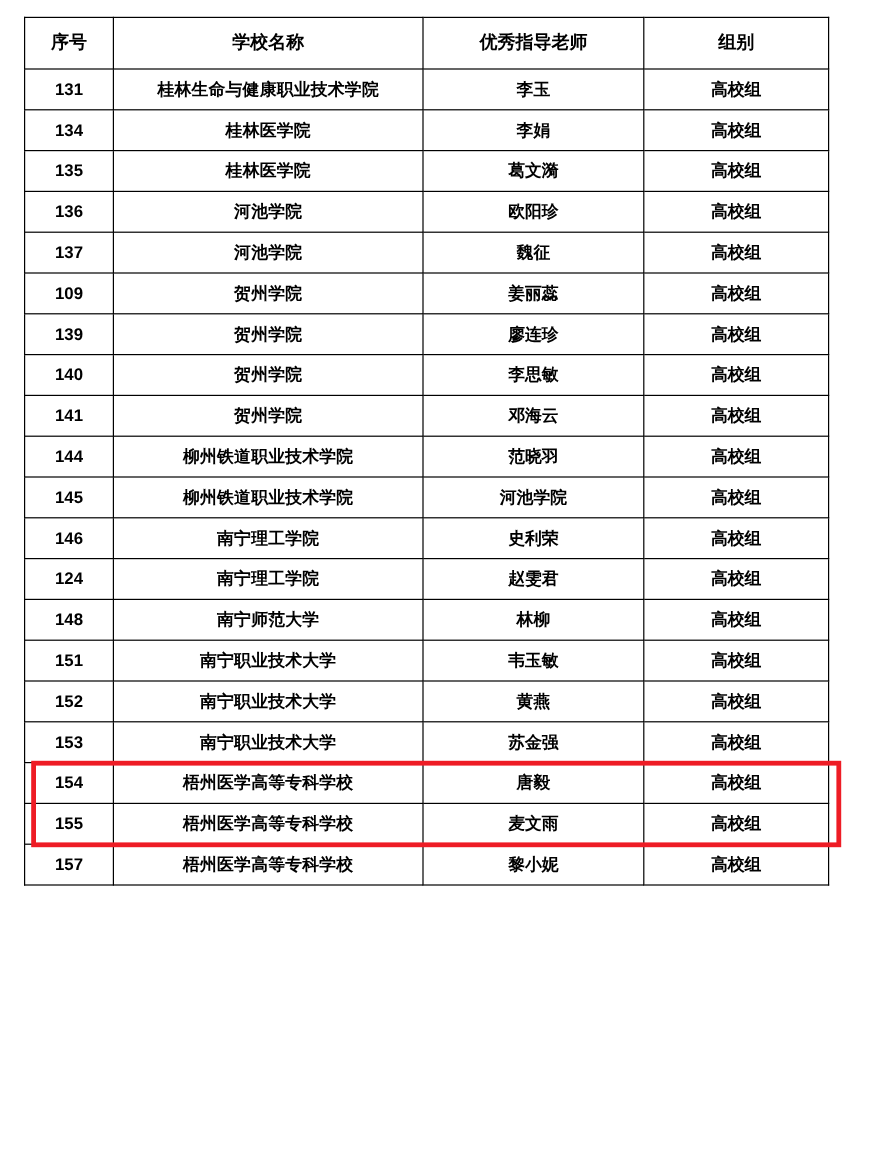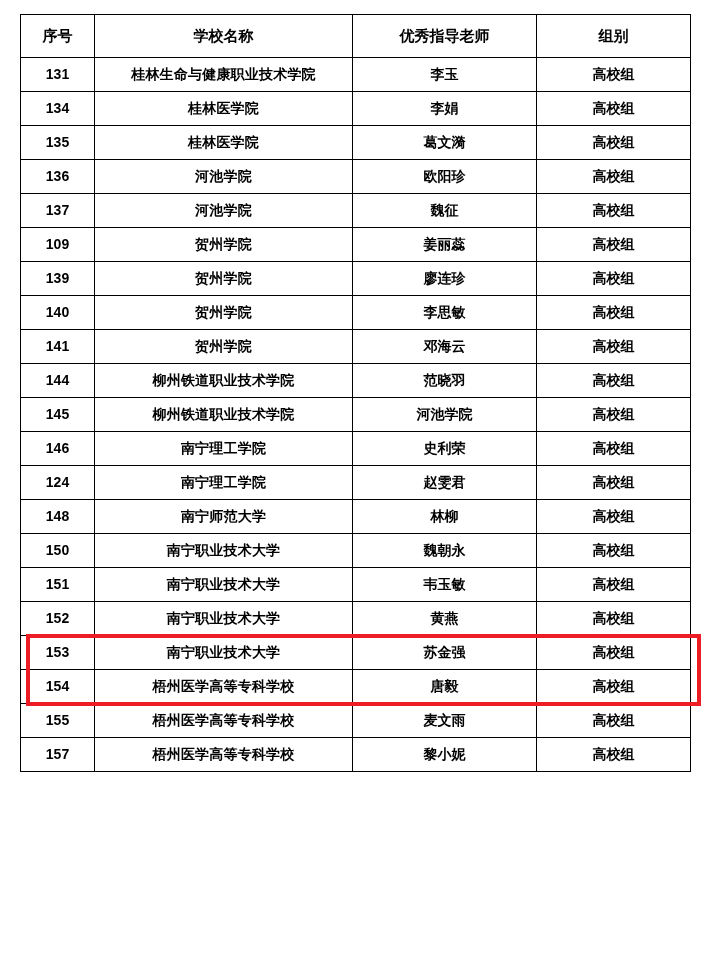--- a/index.html
+++ b/index.html
@@ -160,26 +160,20 @@
           <td class="teacher">赵雯君</td>
           <td class="group">高校组</td>
         </tr>
         <tr>
           <td class="index">148</td>
           <td class="school">南宁师范大学</td>
           <td class="teacher">林柳</td>
           <td class="group">高校组</td>
         </tr>
         <tr>
-          <td class="index">150</td>
-          <td class="school">南宁职业技术大学</td>
-          <td class="teacher">魏朝永</td>
-          <td class="group">高校组</td>
-        </tr>
-        <tr>
           <td class="index">151</td>
           <td class="school">南宁职业技术大学</td>
           <td class="teacher">韦玉敏</td>
           <td class="group">高校组</td>
         </tr>
         <tr>
           <td class="index">152</td>
           <td class="school">南宁职业技术大学</td>
           <td class="teacher">黄燕</td>
           <td class="group">高校组</td>

